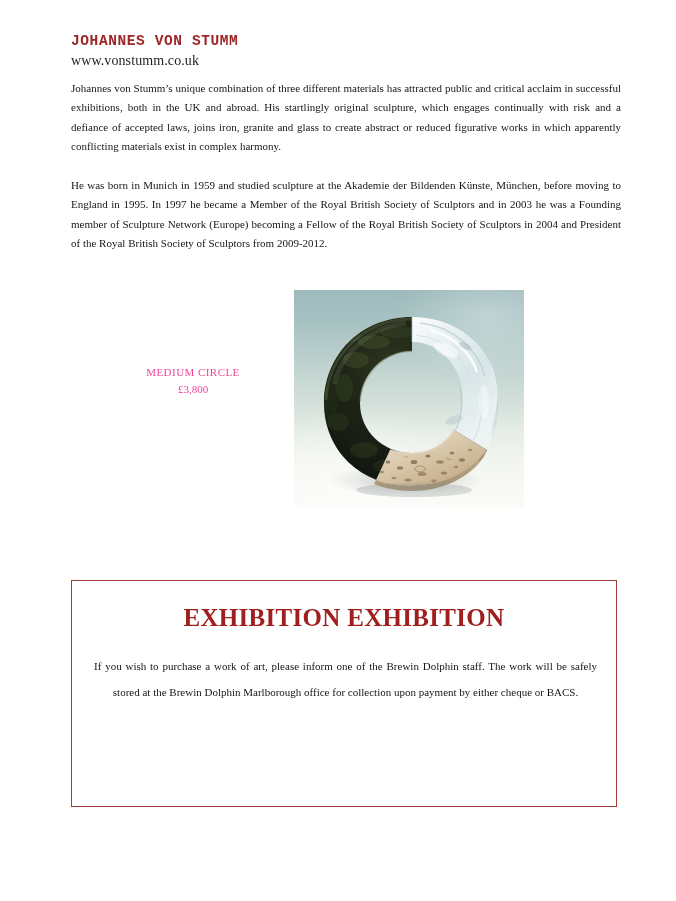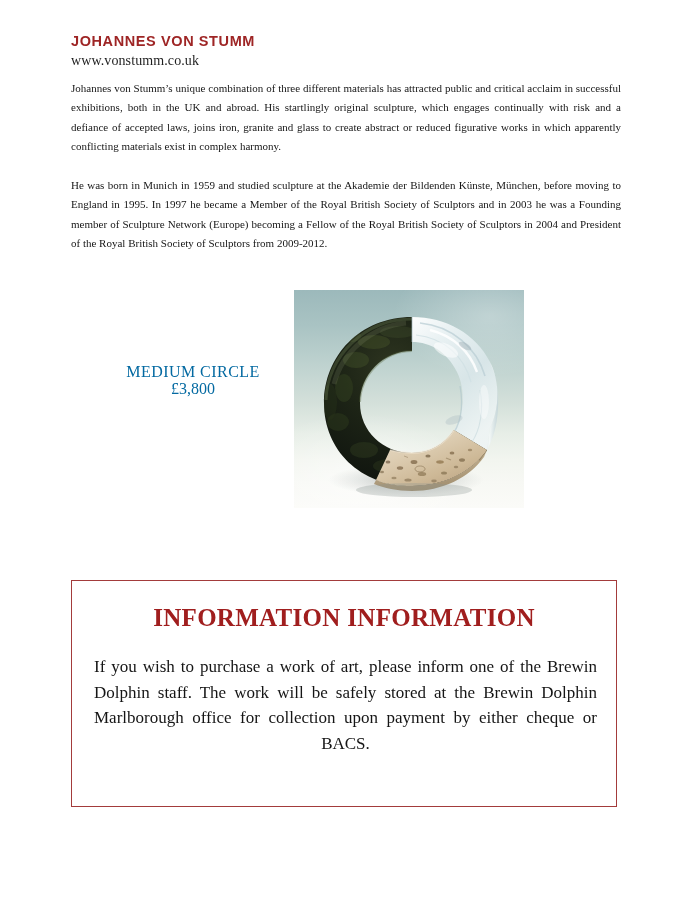--- a/index.html
+++ b/index.html
@@ -24,21 +24,21 @@
 
   
   .artist-name {
     position: absolute;
     left: 71px;
     top: 33px;
     font-size: 14.5px;
     font-weight: bold;
     letter-spacing: 0.6px;
     color: #9e2525;
-    font-family: Liberation Sans, sans-serif;
+    font-family: Liberation Mono, monospace;
   }
   .artist-url {
     position: absolute;
     left: 71px;
     top: 53px;
     font-size: 14px;
     color: #1f1f1f;
     letter-spacing: 0.1px;
   }
 
@@ -56,23 +56,23 @@
   .bio.p1 { top: 79px; }
   .bio.p2 { top: 176px; }
 
   
   .caption {
     position: absolute;
     left: 96px;
     top: 364px;
     width: 194px;
     text-align: center;
-    font-size: 16px;
+    font-size: 11px;
     line-height: 16.6px;
-    color: #0369a1;
+    color: #ec4899;
   }
   .caption .cap-title {
     letter-spacing: 0.45px;
   }
 
   
   .photo-frame {
     position: absolute;
     left: 294px;
     top: 290px;
@@ -134,21 +134,21 @@
     color: #a01e1e;
     letter-spacing: 0.3px;
   }
   .exhibition-body {
     position: absolute;
     left: 22px;
     right: 19px;
     top: 73px;
     text-align: justify;
     text-align-last: center;
-    font-size: 17px;
+    font-size: 11px;
     line-height: 25.5px;
     color: #151515;
   }
   .exhibition-closing {
     position: absolute;
     left: 22px;
     right: 22px;
     top: 178px;
     text-align: center;
     font-size: 17.4px;
@@ -333,19 +333,19 @@
         </g>
 
         <path d="M 96 160 C 103 162, 110 163, 118 163 C 136 163, 151 154, 160 140" fill="none" stroke="#f2e8d6" stroke-opacity="0.65" stroke-width="1.6"></path>
       </g>
 
       <ellipse cx="120" cy="200" rx="58" ry="7" fill="#8c9693" opacity="0.30"></ellipse>
     </svg>
   </div>
 
   <div class="exhibition-box">
-    <div class="exhibition-title">INFORMATION INFORMATION</div>
+    <div class="exhibition-title">EXHIBITION EXHIBITION</div>
 
     <div class="exhibition-body">If you wish to purchase a work of art, please inform one of the Brewin Dolphin staff.  The work will be safely stored at the Brewin Dolphin Marlborough office for collection upon payment by either cheque or BACS.</div>
 
   </div>
 
 </div>
 
 </body></html>

